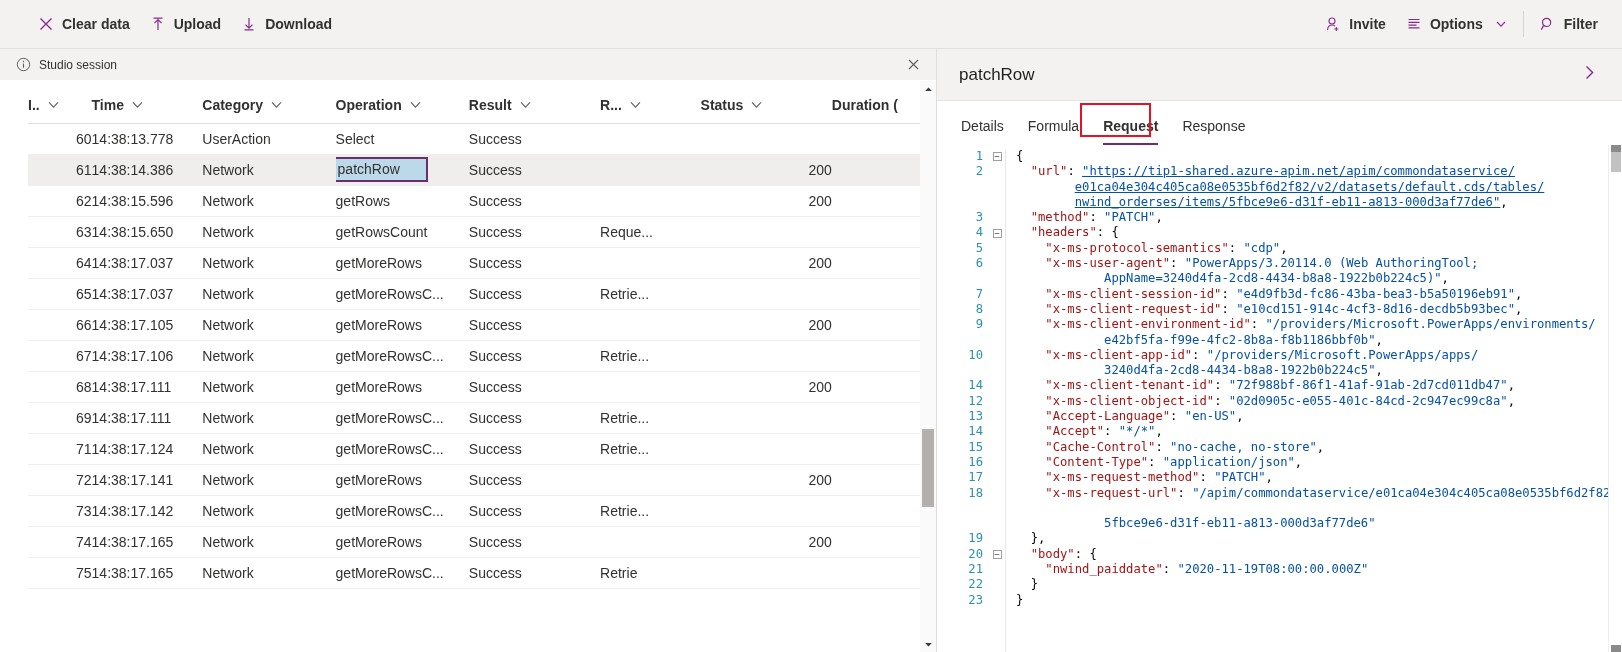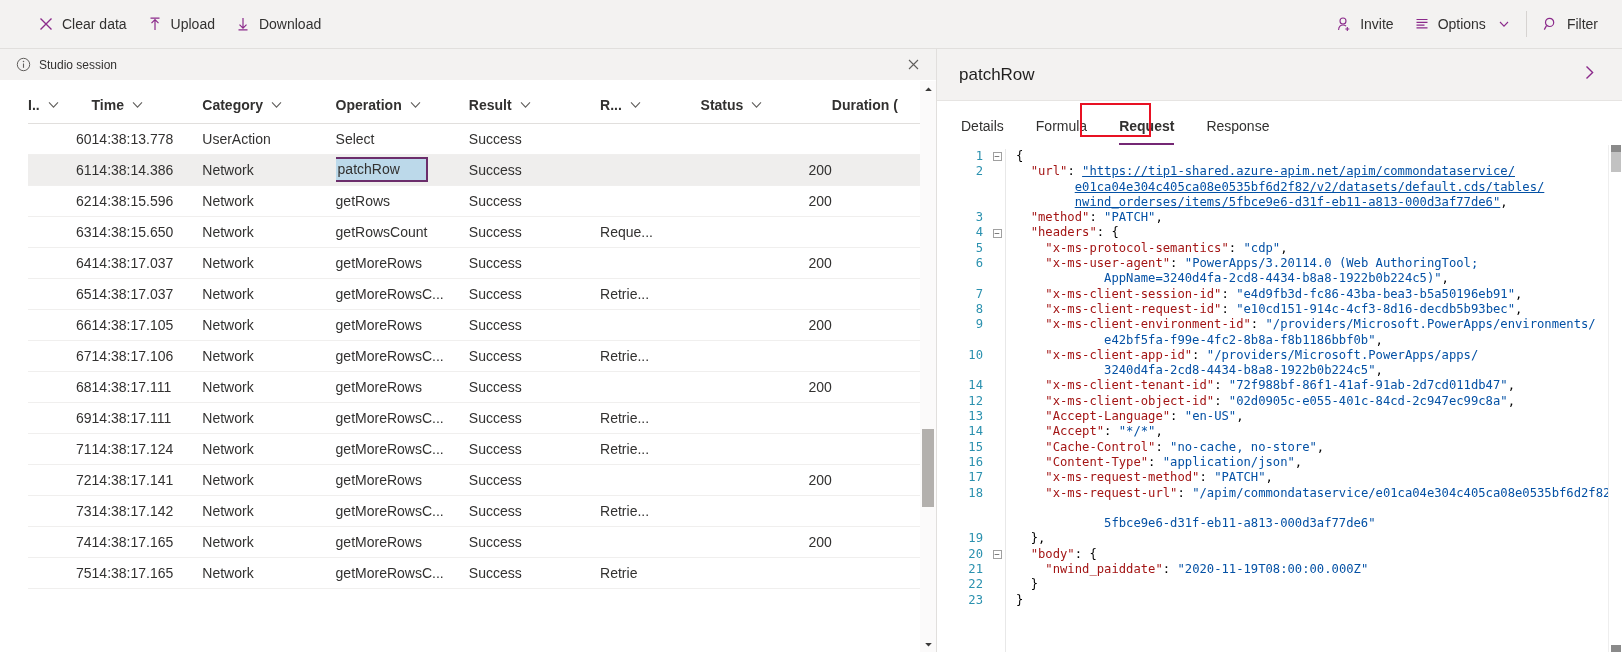--- a/index.html
+++ b/index.html
@@ -23,20 +23,21 @@
   }
   .tb-left { display:flex; align-items:center; gap:0px; }
   .tb-right { display:flex; align-items:center; margin-left:auto; }
   .tb-btn {
     display:flex; align-items:center; gap:8px;
     height:33px; padding: 0 10px;
     background: transparent; border: none; cursor: pointer;
     font-size: 14px; color: #323130;
     font-family:"Liberation Sans", sans-serif;
     white-space: nowrap;
+    font-weight: bold;
   }
   .tb-btn .ico { display:inline-flex; align-items:center; justify-content:center; width:16px; height:16px; color:#8b2a8b; }
   .tb-sep { width:1px; height:26px; background:#d6d3d1; margin:0 6px; }
   .chev-sm { color:#605e5c; margin-left:4px; display:inline-flex; }
 
   
   .body-split { flex:1; display:flex; min-height:0; }
 
   
   .left-pane { width: 936px; min-width:936px; display:flex; flex-direction:column; background:#fff; position:relative; }
@@ -98,21 +99,21 @@
   
   .right-pane { flex:1; min-width:0; display:flex; flex-direction:column; background:#fff; border-left:1px solid #e1dfdd; }
   .rp-header {
     height: 52px; min-height:52px; background:#f3f2f1;
     display:flex; align-items:center; padding: 0 20px 0 22px;
     border-bottom:1px solid #e6e4e2;
   }
   .rp-title { font-size:17px; color:#201f1e; font-weight:400; }
   .rp-expand { margin-left:auto; width:26px; height:26px; display:flex; align-items:center; justify-content:center; cursor:pointer; color:#8b2a8b; }
 
-  .rp-tabs { height: 44px; min-height:44px; display:flex; align-items:flex-end; padding-left: 12px; gap: 8px; background:#fff; position:relative; }
+  .rp-tabs { height: 44px; min-height:44px; display:flex; align-items:flex-end; padding-left: 12px; gap: 0; background:#fff; position:relative; }
   .rp-tab {
     position:relative; font-size:14px; color:#323130; cursor:pointer;
     padding: 0 12px 11px 12px; background:transparent; border:none;
     font-family:"Liberation Sans", sans-serif;
   }
   .rp-tab.active { font-weight:600; }
   .rp-tab.active::after {
     content:""; position:absolute; left:12px; right:12px; bottom:0;
     height:2px; background:#742774;
   }

